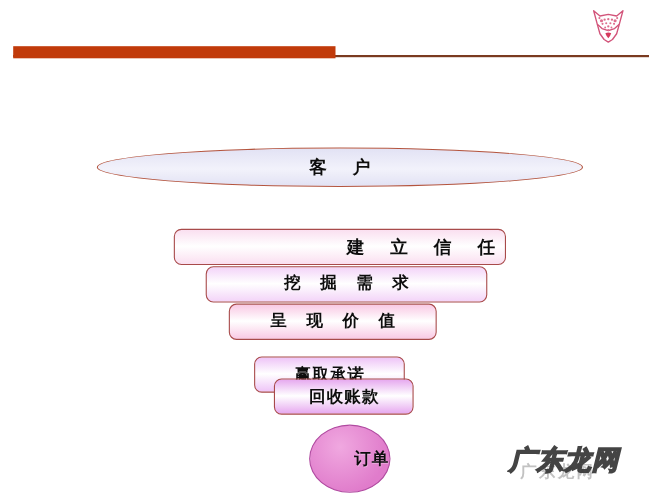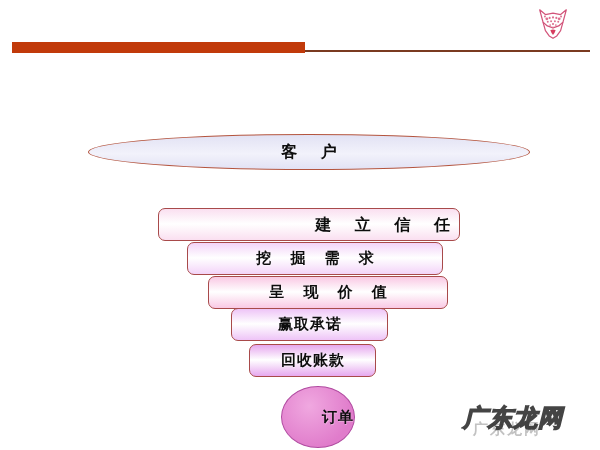--- a/index.html
+++ b/index.html
@@ -107,21 +107,21 @@
   .f-label {
     font-family: "DejaVu Sans", sans-serif;
     font-weight: bold;
     color: #0d0d0d;
     white-space: nowrap;
     line-height: 1;
     text-shadow: 0.5px 0.5px 0 rgba(255,255,255,0.35);
   }
 
   .lbl-wide { font-size: 16px; letter-spacing: 9px; text-indent: 9px; }
-  .lbl-mid  { font-size: 15px; letter-spacing: 7px; text-indent: 7px; }
+  .lbl-mid  { font-size: 15px; letter-spacing: 7px; text-indent: 7px; font-family: Liberation Serif, serif; }
   .lbl-tight{ font-size: 15px; letter-spacing: 1px; text-indent: 1px; }
 
   
   .watermark {
     position: absolute;
     left: 463px;
     top: 400px;
     width: 130px;
     height: 42px;
     pointer-events: none;
@@ -189,24 +189,24 @@
   <div id="funnel">
       <div class="f-ellipse" style="left: 88px; top: 110px; width: 442px; height: 36px; border-color: rgb(180, 85, 63); background: linear-gradient(rgb(226, 226, 244) 0%, rgb(242, 242, 251) 55%, rgb(226, 226, 244) 100%);">
         <div class="f-label lbl-wide">客  户</div>
       </div>
       <div class="f-row" style="left: 158px; top: 184px; width: 302px; height: 33px; border-color: rgb(168, 74, 74); background: linear-gradient(rgb(250, 223, 240) 0%, rgb(255, 255, 255) 48%, rgb(250, 223, 240) 100%); justify-content: flex-end;">
         <div class="f-label lbl-wide">建 立 信 任</div>
       </div>
       <div class="f-row" style="left: 187px; top: 218px; width: 256px; height: 33px; border-color: rgb(168, 74, 74); background: linear-gradient(rgb(243, 212, 248) 0%, rgb(255, 255, 255) 48%, rgb(243, 212, 248) 100%);">
         <div class="f-label lbl-mid">挖 掘 需 求</div>
       </div>
-      <div class="f-row" style="left: 208px; top: 252px; width: 240px; height: 33px; border-color: rgb(168, 74, 74); background: linear-gradient(rgb(249, 201, 228) 0%, rgb(255, 255, 255) 48%, rgb(249, 201, 228) 100%);">
+      <div class="f-row" style="left: 208px; top: 252px; width: 189px; height: 33px; border-color: rgb(168, 74, 74); background: linear-gradient(rgb(249, 201, 228) 0%, rgb(255, 255, 255) 48%, rgb(249, 201, 228) 100%);">
         <div class="f-label lbl-mid">呈 现 价 值</div>
       </div>
-      <div class="f-row" style="left: 231px; top: 284px; width: 157px; height: 33px; border-color: rgb(168, 74, 74); background: linear-gradient(rgb(238, 196, 247) 0%, rgb(255, 255, 255) 48%, rgb(238, 196, 247) 100%);">
+      <div class="f-row" style="left: 231px; top: 300px; width: 137px; height: 33px; border-color: rgb(168, 74, 74); background: linear-gradient(rgb(238, 196, 247) 0%, rgb(255, 255, 255) 48%, rgb(238, 196, 247) 100%);">
         <div class="f-label lbl-tight">赢取承诺</div>
       </div>
       <div class="f-row" style="left: 249px; top: 320px; width: 127px; height: 33px; border-color: rgb(168, 74, 74); background: linear-gradient(rgb(230, 168, 239) 0%, rgb(255, 255, 255) 48%, rgb(230, 168, 239) 100%);">
         <div class="f-label lbl-tight">回收账款</div>
       </div>
       <div class="f-circle" style="left: 281px; top: 362px; width: 74px; height: 62px; border-color: rgb(176, 74, 160); background: radial-gradient(circle at 38% 32%, rgb(240, 168, 224) 0%, rgb(224, 124, 203) 70%);">
         <div class="f-label lbl-tight">订单</div>
       </div>
     </div>
 

